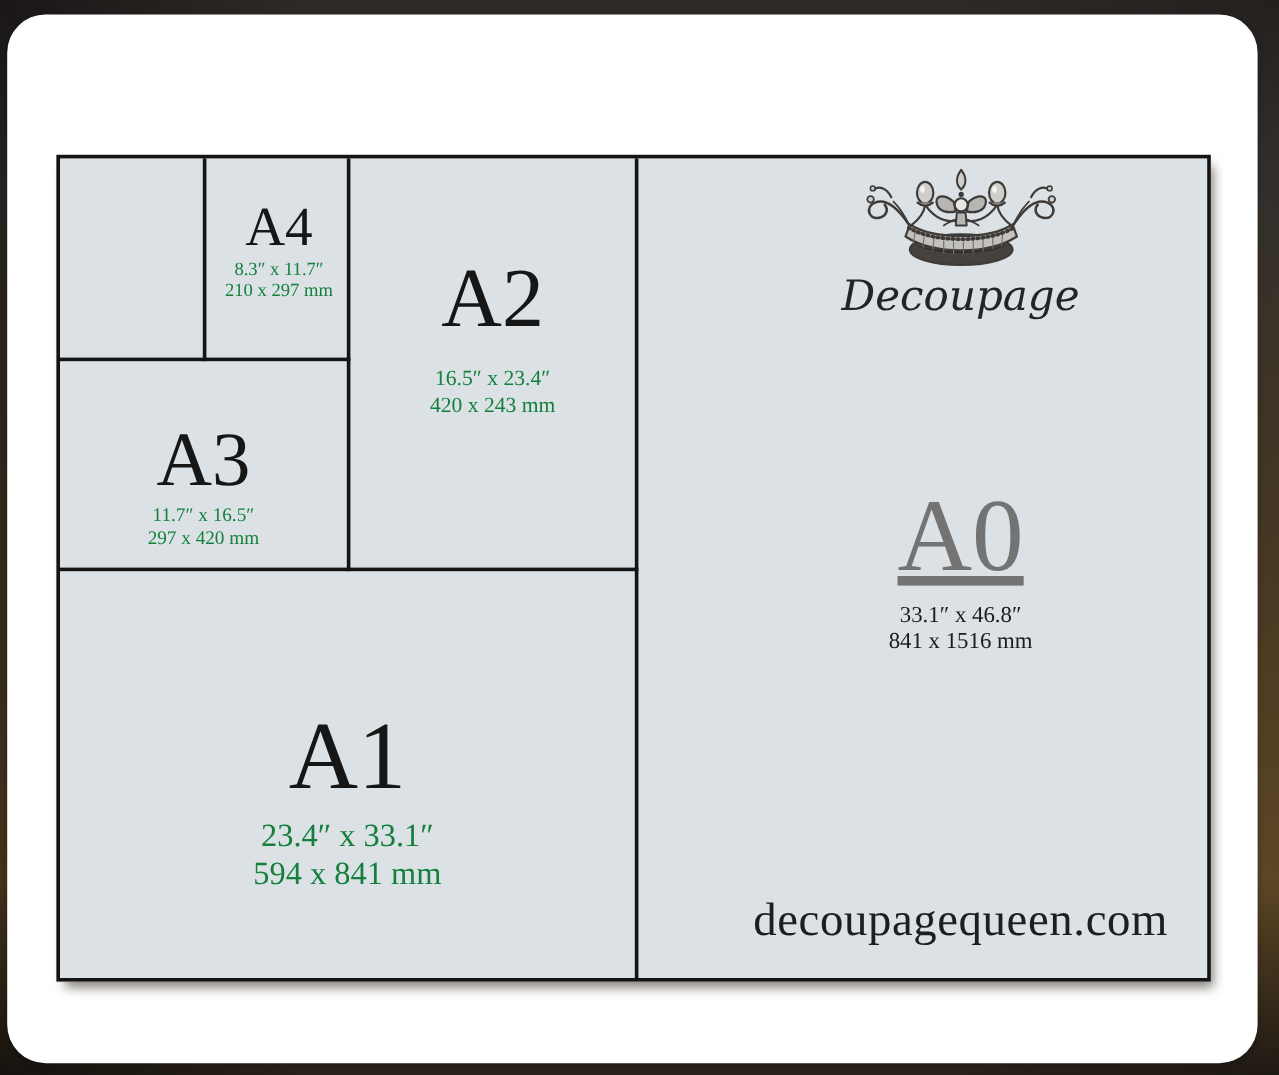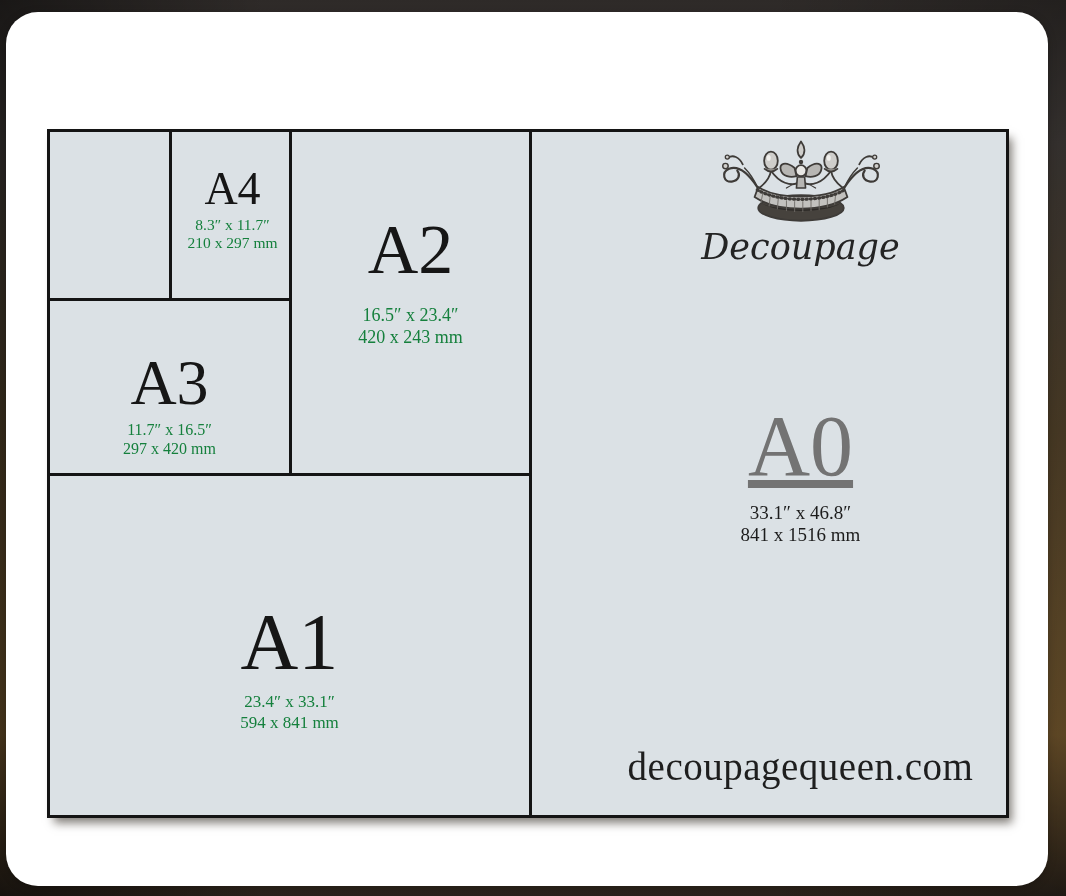--- a/index.html
+++ b/index.html
@@ -40,21 +40,21 @@
   .cell-a0{left:482px;top:0;width:474px;height:683px;padding-left:28px;}
   .size-label{line-height:1;color:#161616;}
   .cell-a4 .size-label{font-size:46px;}
   .cell-a3 .size-label{font-size:64px;}
   .cell-a2 .size-label{font-size:70px;}
   .cell-a1 .size-label{font-size:80px;}
   .size-dims{line-height:1.18;color:#15803d;}
   .cell-a4 .size-dims{font-size:15.5px;margin-top:4px;}
   .cell-a3 .size-dims{font-size:16px;margin-top:6px;}
   .cell-a2 .size-dims{font-size:18px;margin-top:20px;}
-  .cell-a1 .size-dims{font-size:17px;margin-top:10px;}
+  .cell-a1 .size-dims{font-size:27px;margin-top:10px;}
   .cell-a4 .inner{transform:translateY(-6px);}
   .cell-a2 .inner{transform:translateY(-21px);}
   .cell-a3 .inner{transform:translateY(6px);}
   .cell-a1 .inner{transform:translateY(-22px);}
   
   .a0-content{position:absolute;left:35px;right:0;top:0;bottom:0;text-align:center;}
   .crown-wrap{position:absolute;left:0;right:0;top:5px;height:92px;}
   .crown-wrap svg{display:block;margin:0 auto;}
   .brand{position:absolute;left:0;right:0;top:97px;
     font-family:"DejaVu Serif",serif;font-style:italic;color:#242424;line-height:1.08;}

